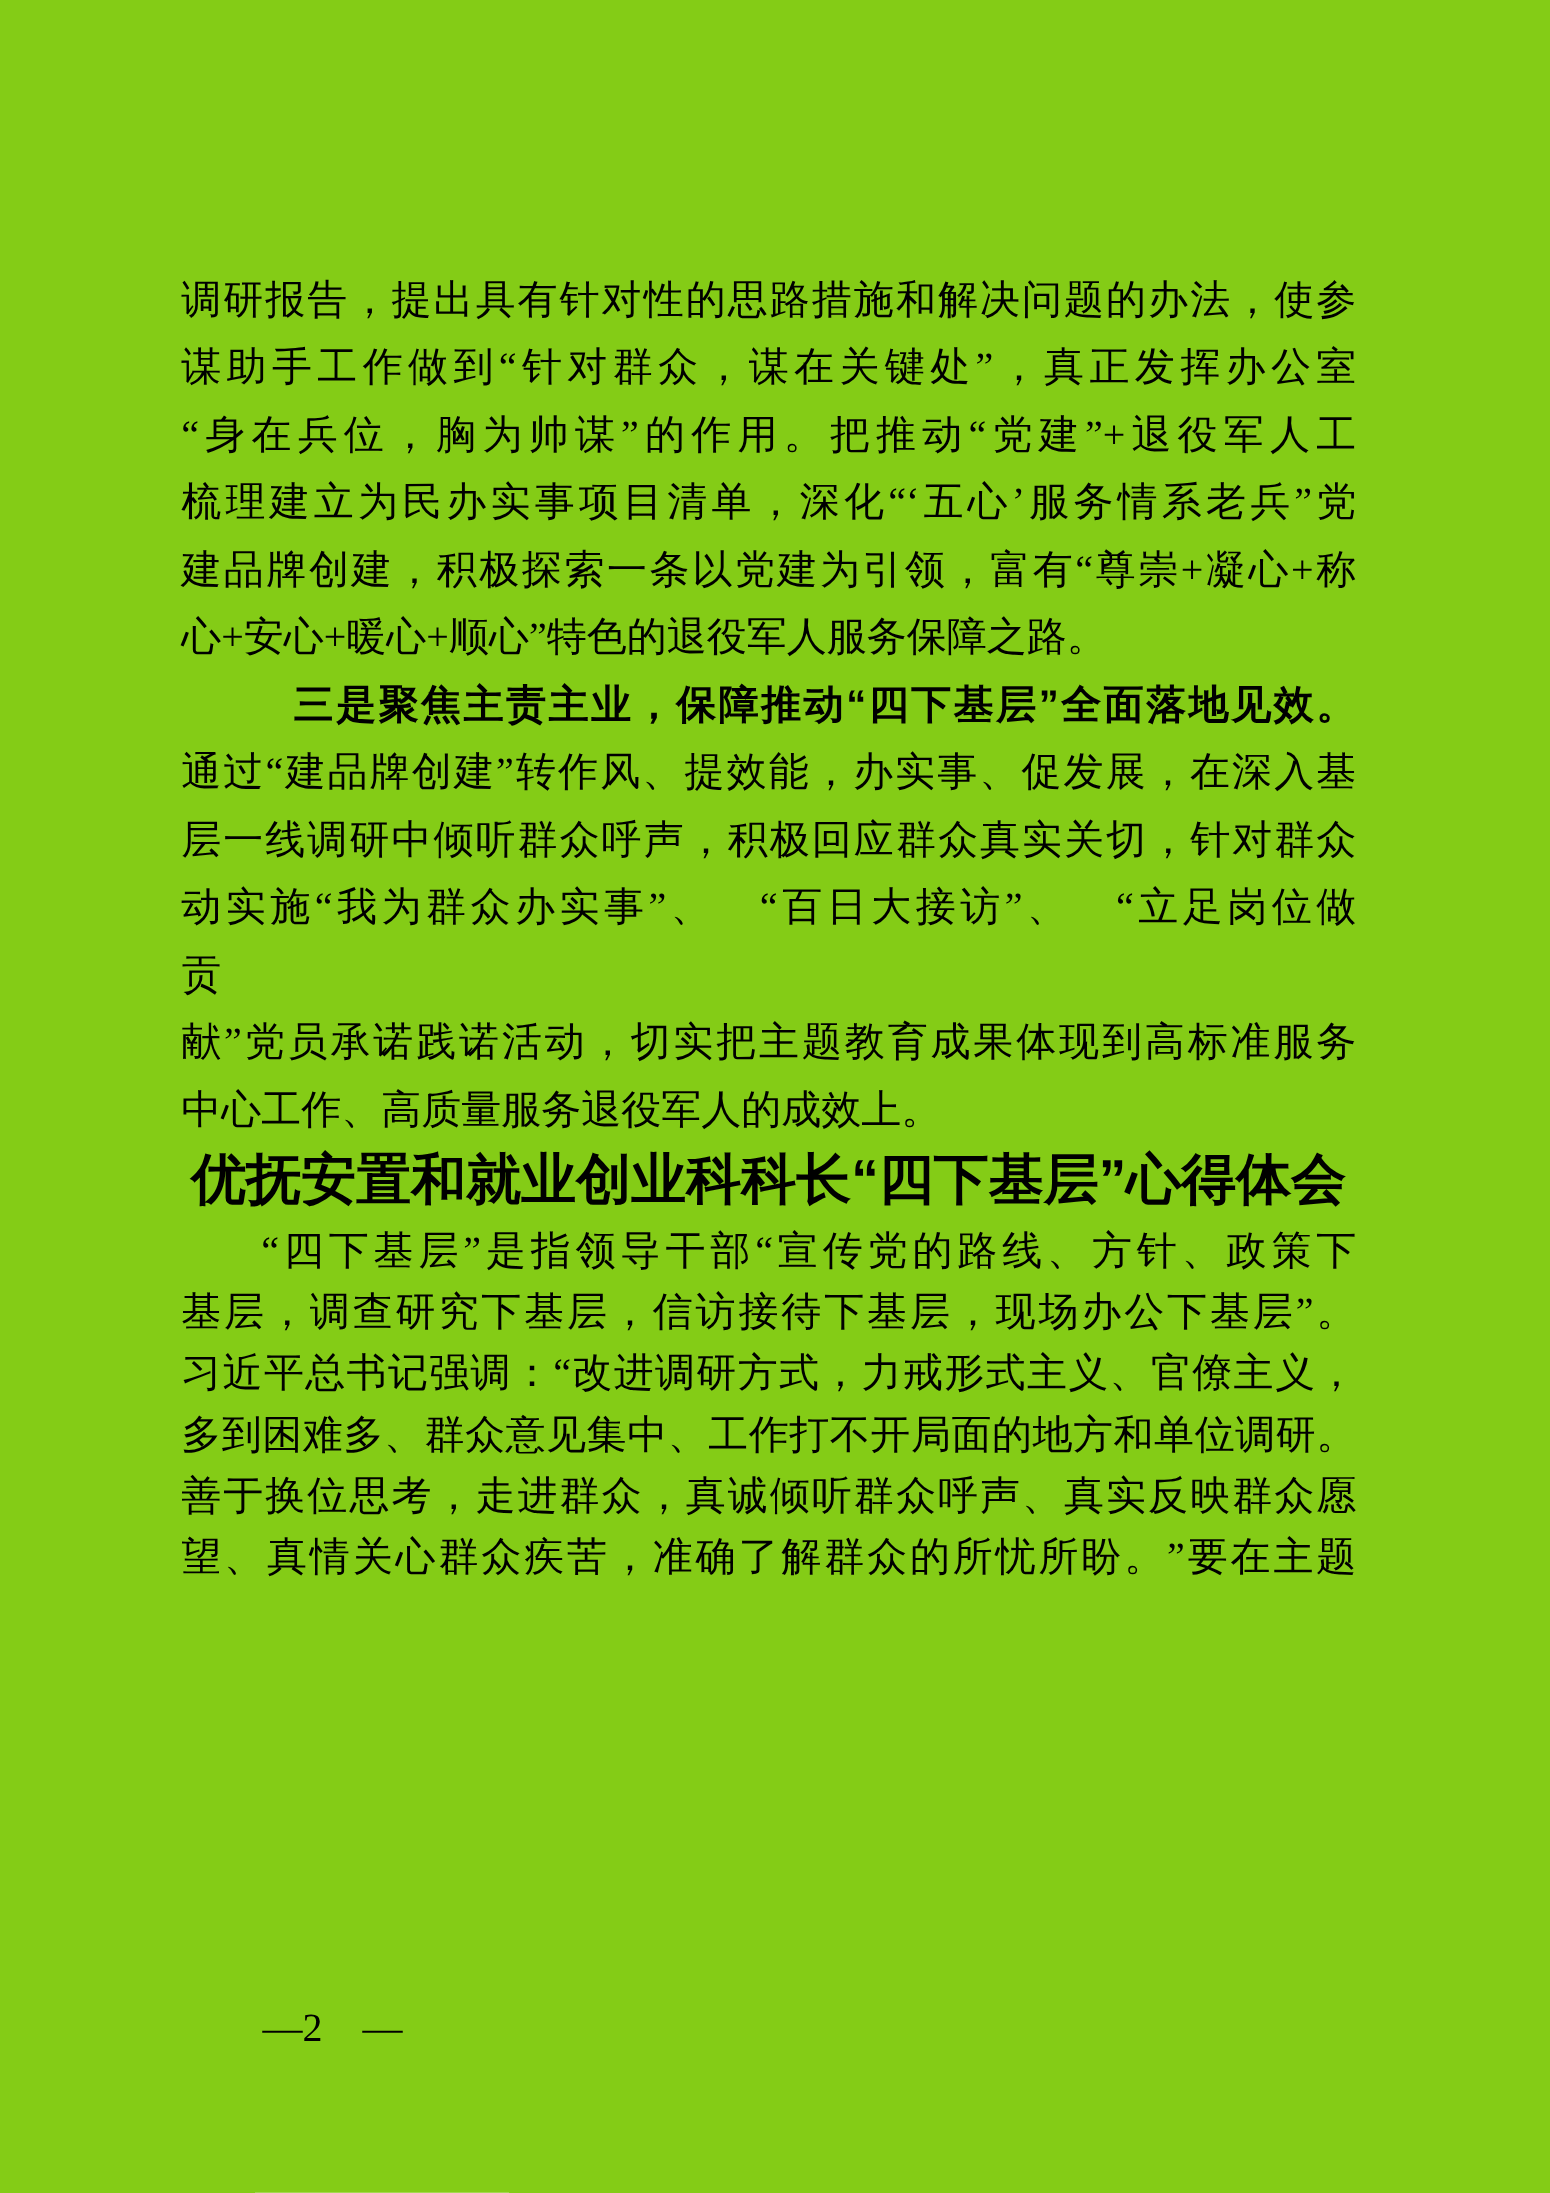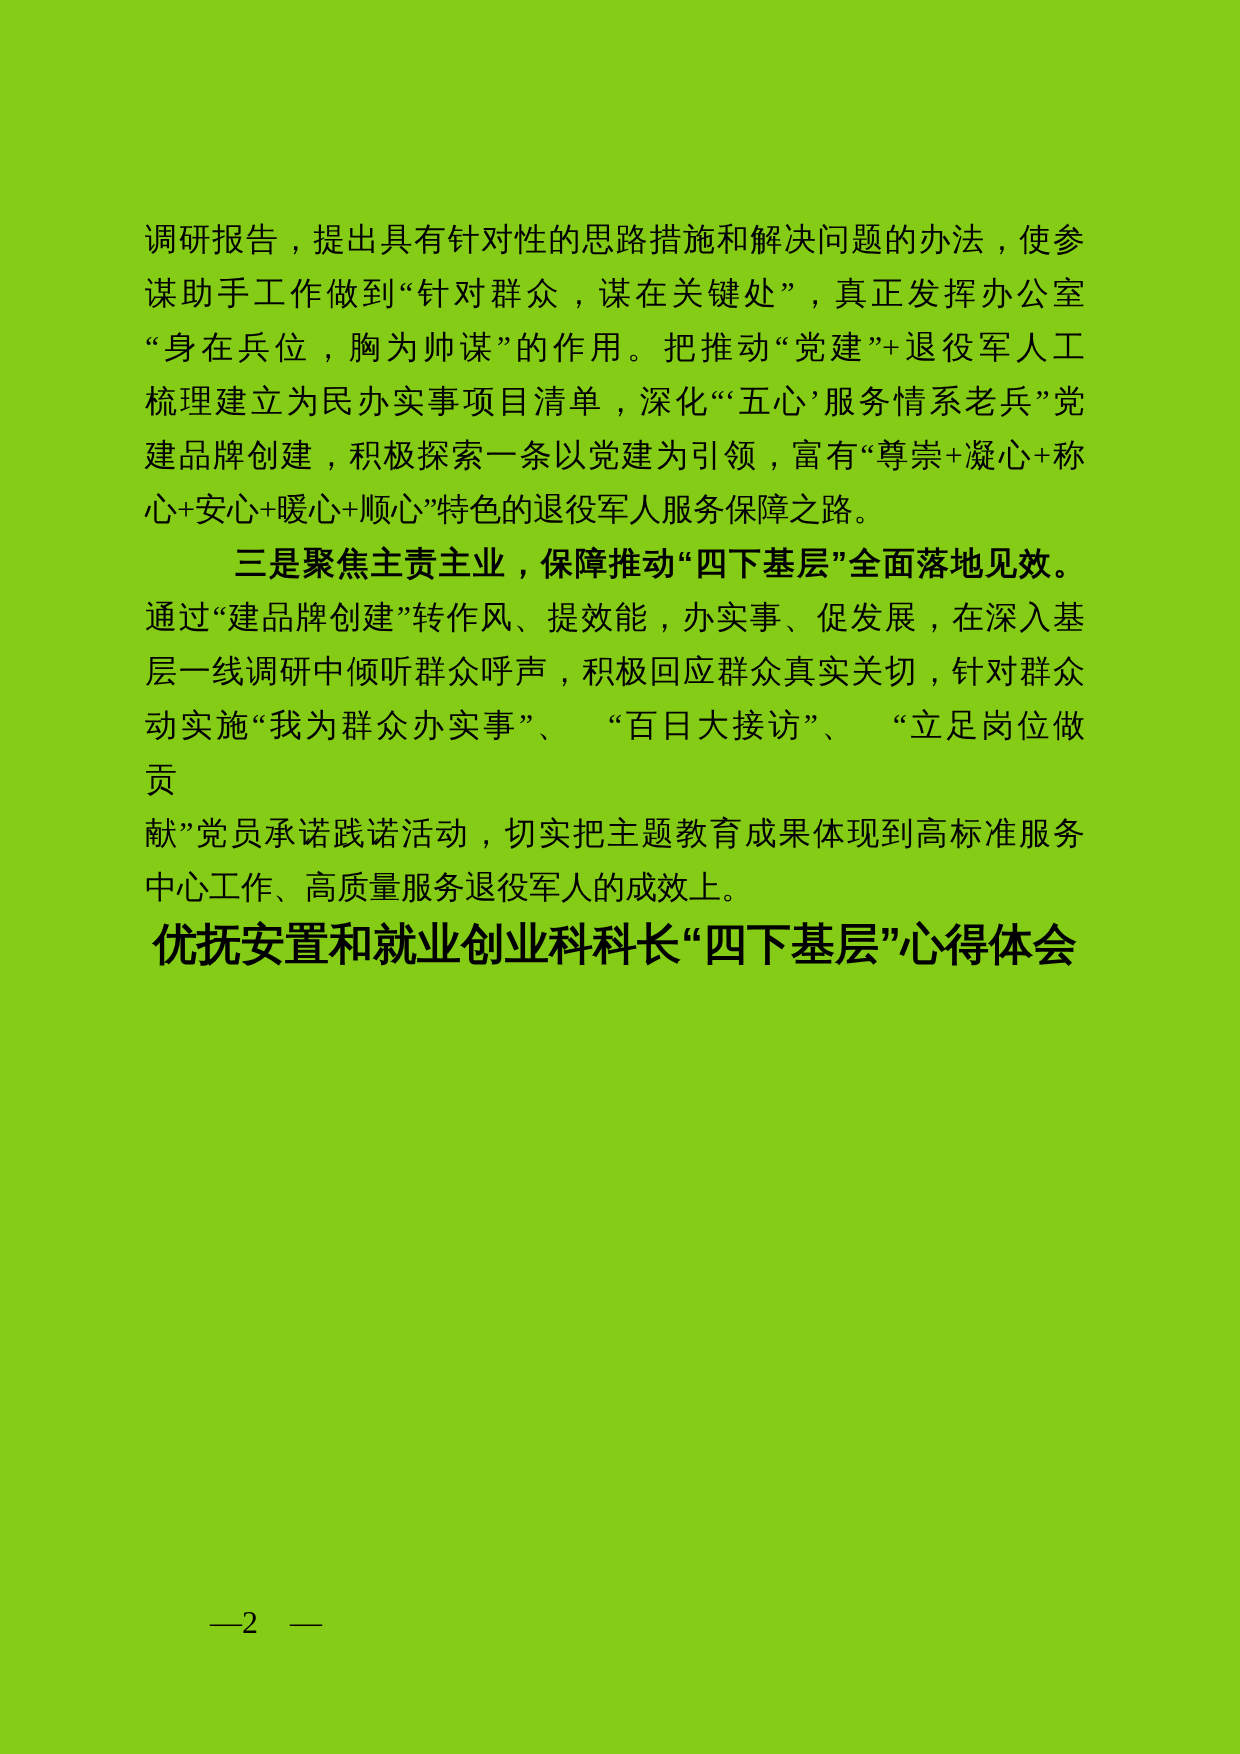--- a/index.html
+++ b/index.html
@@ -83,17 +83,25 @@
       <div class="line fill">通过“建品牌创建”转作风、提效能，办实事、促发展，在深入基</div>
       <div class="line fill">层一线调研中倾听群众呼声，积极回应群众真实关切，针对群众</div>
       <div class="line fill">动实施“我为群众办实事”、　“百日大接访”、　“立足岗位做</div>
       <div class="line">贡</div>
       <div class="line fill">献”党员承诺践诺活动，切实把主题教育成果体现到高标准服务</div>
       <div class="line">中心工作、高质量服务退役军人的成效上。</div>
     </div>
 
     <div class="doc-title">优抚安置和就业创业科科长“四下基层”心得体会</div>
 
+    <div class="para para3">
+      <div class="line fill indent">“四下基层”是指领导干部“宣传党的路线、方针、政策下</div>
+      <div class="line fill">基层，调查研究下基层，信访接待下基层，现场办公下基层”。</div>
+      <div class="line fill">习近平总书记强调：“改进调研方式，力戒形式主义、官僚主义，</div>
+      <div class="line fill">多到困难多、群众意见集中、工作打不开局面的地方和单位调研。</div>
+      <div class="line fill">善于换位思考，走进群众，真诚倾听群众呼声、真实反映群众愿</div>
+      <div class="line fill">望、真情关心群众疾苦，准确了解群众的所忧所盼。”要在主题</div>
+    </div>
 
   </div>
 
   <div class="footer">—2　—</div>
 </div>
 
 </body></html>

